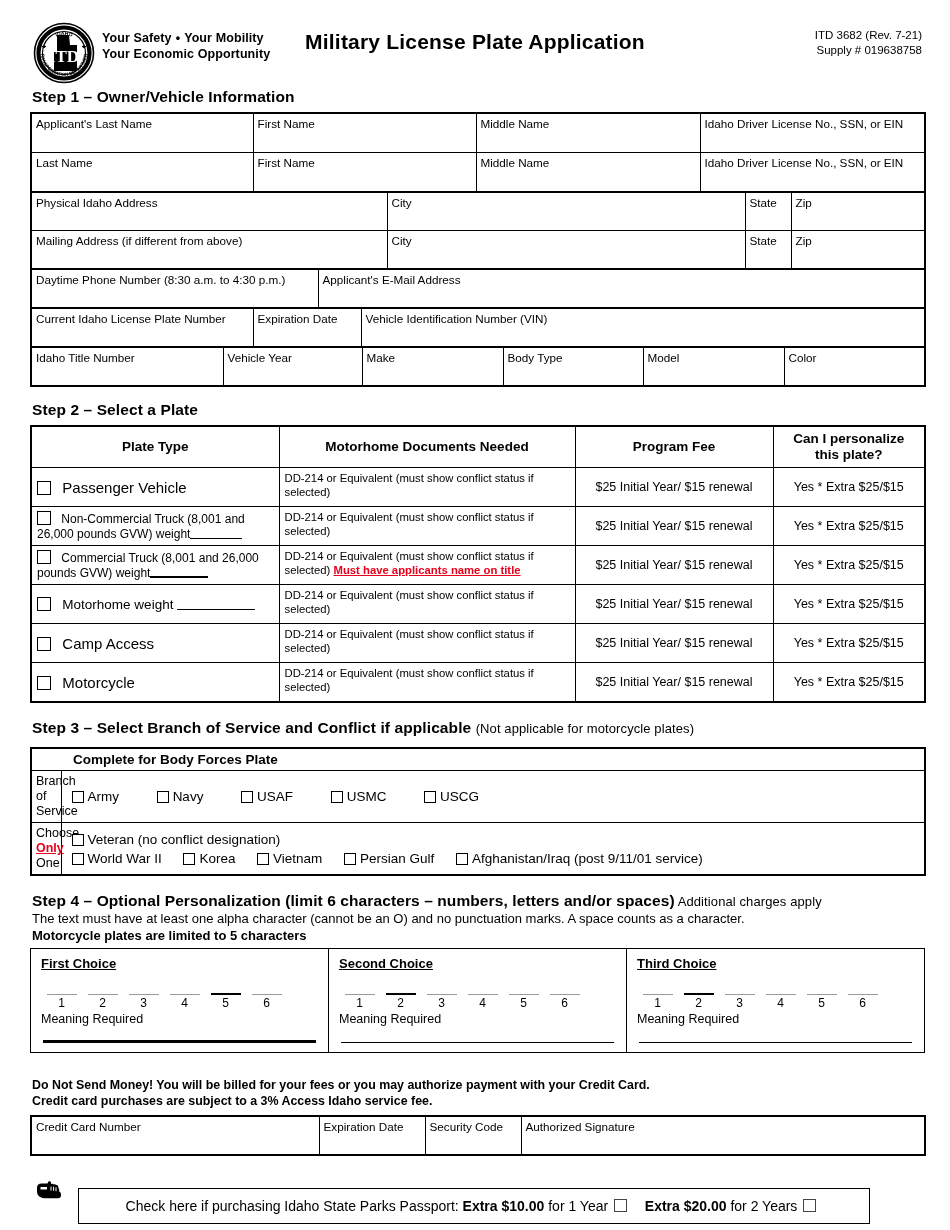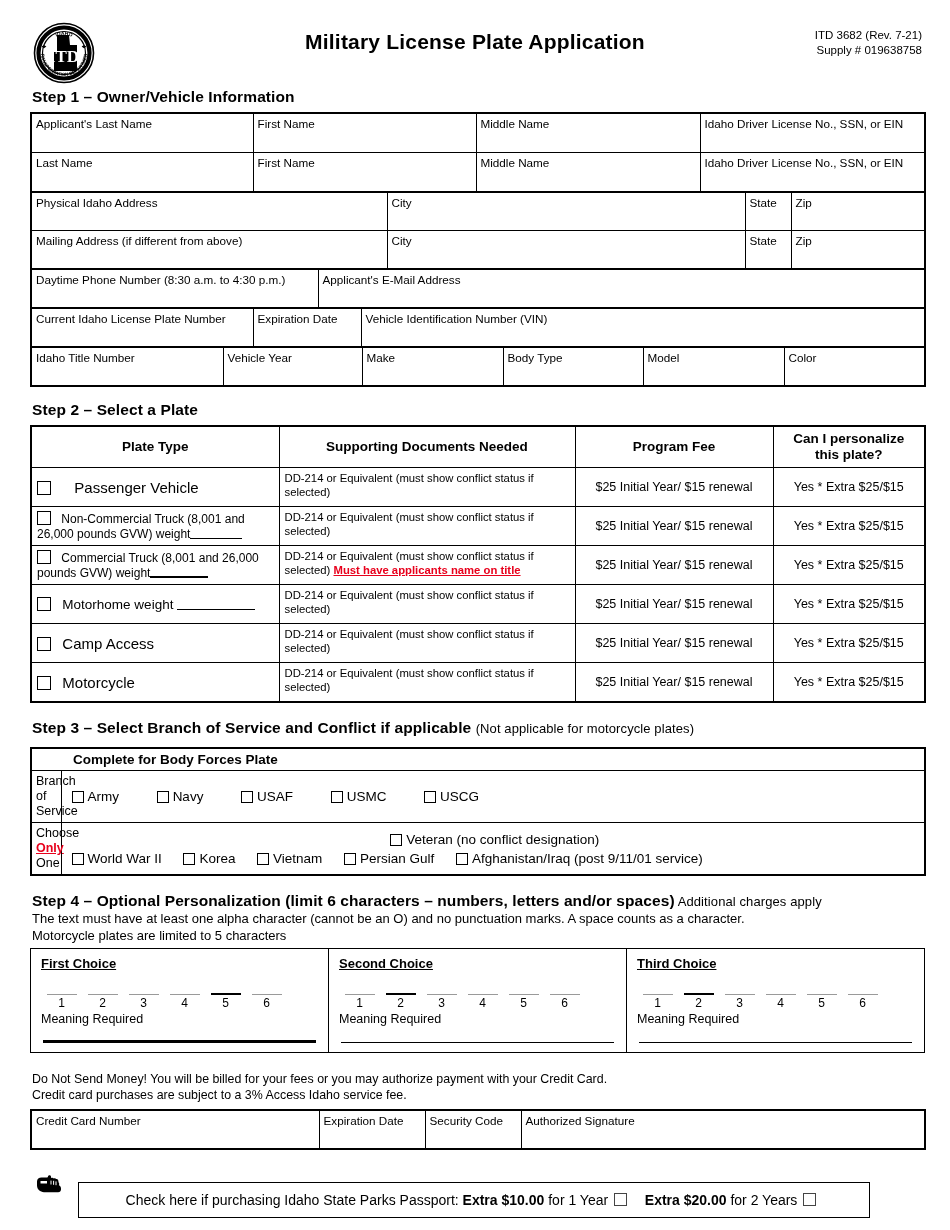--- a/index.html
+++ b/index.html
@@ -16,21 +16,21 @@
   .logo{position:absolute;left:4px;top:4px;width:64px;height:62px;}
   .tagline{position:absolute;left:74px;top:12px;font-size:12.5px;font-weight:bold;line-height:16px;letter-spacing:.1px;}
   .tagline .dot{padding:0 4px;}
   .doctitle{position:absolute;left:0;right:0;top:12px;text-align:center;font-size:21px;font-weight:bold;letter-spacing:.2px;}
   .formmeta{position:absolute;right:0;top:10px;text-align:right;font-size:11.5px;line-height:15px;}
 
   
   h2.step{font-size:15.5px;font-weight:bold;margin:0 0 6px 4px;letter-spacing:.1px;}
   h2.step .light{font-weight:normal;font-size:13px;}
   .substep{font-size:13px;margin:0 0 0 4px;line-height:16px;}
-  .substep b{font-weight:normal;}
+  .substep b{font-weight:bold;}
 
   
   .ftable{border-collapse:collapse;width:894px;margin:0 0 0 2px;table-layout:fixed;}
   .ftable td{
     border:1px solid #000;
     vertical-align:top;
     font-size:11.7px;
     padding:3px 3px 0 4px;
     line-height:13px;
     height:34px;
@@ -60,38 +60,38 @@
 
   
   .stable{border-collapse:collapse;width:894px;margin:0 0 0 2px;table-layout:fixed;border:2px solid #000;}
   .stable td{border:1px solid #000;font-size:13px;padding:3px 6px;vertical-align:middle;}
   .stable td.lbl{width:78px;font-size:12.5px;line-height:15px;padding:3px 4px;}
   .stable td.hdr{font-weight:bold;font-size:13.5px;padding:3px 4px 3px 12px;}
   .only{color:#e8001c;font-weight:bold;text-decoration:underline;}
   .chkitem{display:inline-block;font-size:13.5px;white-space:nowrap;}
   .chkitem .cb{margin-right:4px;}
   .branchrow .chkitem{margin-right:34px;}
-  .conflictrow1{padding-bottom:1px;text-align:center;}
+  .conflictrow1{padding-bottom:1px;}
   .conflictrow2 .chkitem{margin-right:18px;}
 
   
   .choicebox{border-collapse:collapse;width:894px;margin:4px 0 0 2px;table-layout:fixed;border:1.5px solid #000;}
   .choicebox td{border:1px solid #000;vertical-align:top;padding:7px 10px 8px 10px;height:88px;position:relative;}
   .choice-title{font-size:13px;font-weight:bold;text-decoration:underline;}
   .slots{margin-top:22px;white-space:nowrap;}
   .slot{display:inline-block;width:41px;text-align:center;font-size:12px;}
   .slot .line{display:block;height:0;border-bottom:1.4px solid #000;width:30px;margin:0 auto 1px auto;}
   .slot.bold .line{border-bottom-width:2.4px;}
   .slot.grey .line{border-bottom-color:#9a9a9a;}
   .meaning{font-size:12.5px;margin-top:1px;}
   .longline{position:absolute;left:12px;right:12px;bottom:9px;border-bottom:1.8px solid #000;}
   .longline.bold{border-bottom-width:3px;}
 
   
-  .moneynote{font-size:12.4px;font-weight:normal;line-height:16px;margin:18px 0 6px 4px;}
+  .moneynote{font-size:12.4px;font-weight:bold;line-height:16px;margin:24px 0 6px 4px;}
 
   
   .passwrap{position:relative;margin-top:16px;height:38px;}
   .hand{position:absolute;left:6px;top:6px;width:30px;height:24px;}
   .passbox{position:absolute;left:50px;right:52px;top:16px;border:1.6px solid #000;height:34px;line-height:34px;text-align:center;font-size:14px;}
   .passbox .cb{margin:0 6px;vertical-align:-1px;border-color:#444;border-width:1.2px;}
   .passbox b{font-weight:bold;}
 </style>
 </head>
 <body>
@@ -112,20 +112,26 @@
         </text>
         <path id="arcBot" d="M9 31 A23 23 0 0 0 55 31" fill="none"></path>
         <text font-family="Liberation Sans, sans-serif" font-size="4.6" font-weight="bold" fill="#000">
           <textPath href="#arcBot" startOffset="50%" text-anchor="middle">TRANSPORTATION DEPARTMENT</textPath>
         </text>
         <path d="M12 23 l2.4 1.6 -2.4 1.6 -2.4 -1.6z" fill="#000"></path>
         <path d="M52 23 l2.4 1.6 -2.4 1.6 -2.4 -1.6z" fill="#000"></path>
       </svg>
     </div>
 
+    <div class="tagline">
+      <div>
+        <span>Your Safety</span><span class="dot">•</span><span>Your Mobility</span>
+      </div>
+      <div>Your Economic Opportunity</div>
+    </div>
 
     <div class="doctitle">Military License Plate Application</div>
 
     <div class="formmeta">
       <div>ITD 3682  (Rev. 7-21)</div>
       <div>Supply # 019638758</div>
     </div>
   </div>
 
   <h2 class="step">Step 1 – Owner/Vehicle Information</h2>
@@ -230,34 +236,34 @@
   <table class="ptable">
     <colgroup>
       <col style="width:248px">
         <col style="width:296px">
         <col style="width:198px">
         <col style="width:152px">
     </colgroup>
     <thead>
       <tr>
         <th>Plate Type</th>
-        <th>Supporting Documents Needed</th>
+        <th>Motorhome Documents Needed</th>
         <th>Program Fee</th>
         <th>
           <span>Can I personalize</span><br>
           <span>this plate?</span>
         </th>
       </tr>
     </thead>
     <tbody>
 
       <tr>
         <td class="ptype">
           <span class="cb big"></span>
-          <span class="ptype-lg" style="margin-left:20px">Passenger Vehicle</span>
+          <span class="ptype-lg" style="margin-left:8px">Passenger Vehicle</span>
         </td>
         <td class="docs">
           <span>DD-214 or Equivalent (must show conflict status if selected)</span>
         </td>
         <td class="fee">$25 Initial Year/ $15 renewal</td>
         <td class="pers">Yes * Extra $25/$15</td>
       </tr>
 
       <tr>
         <td class="ptype">

